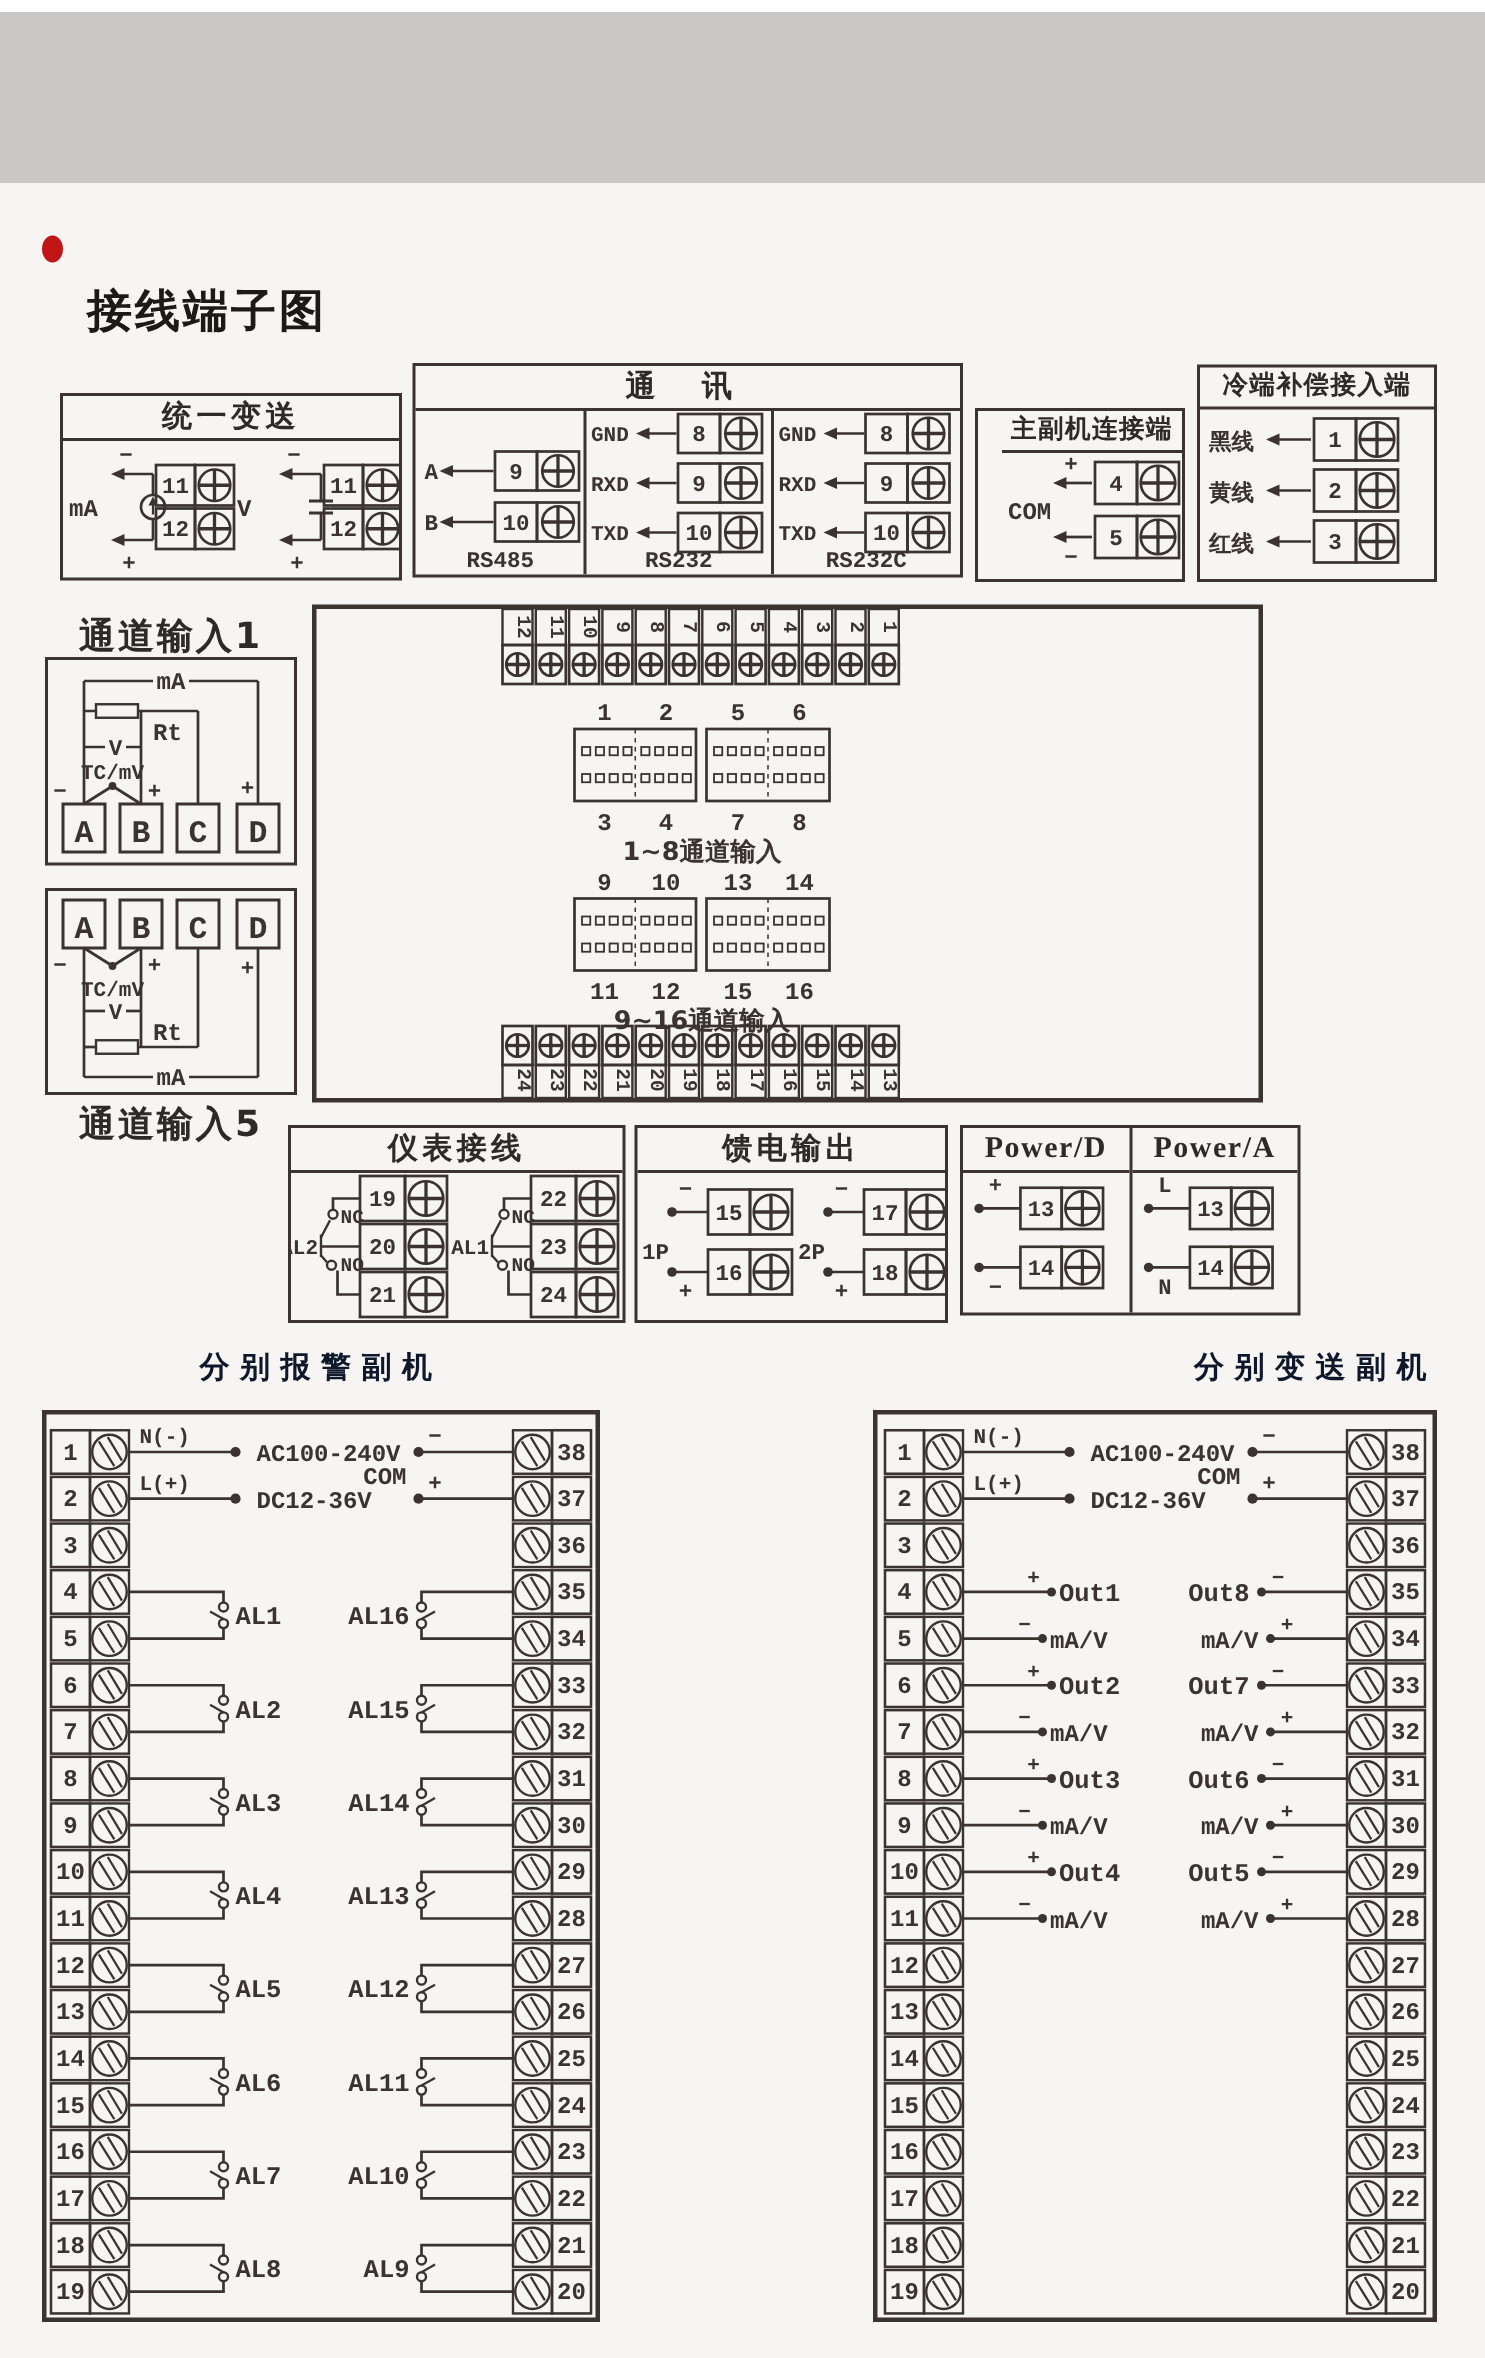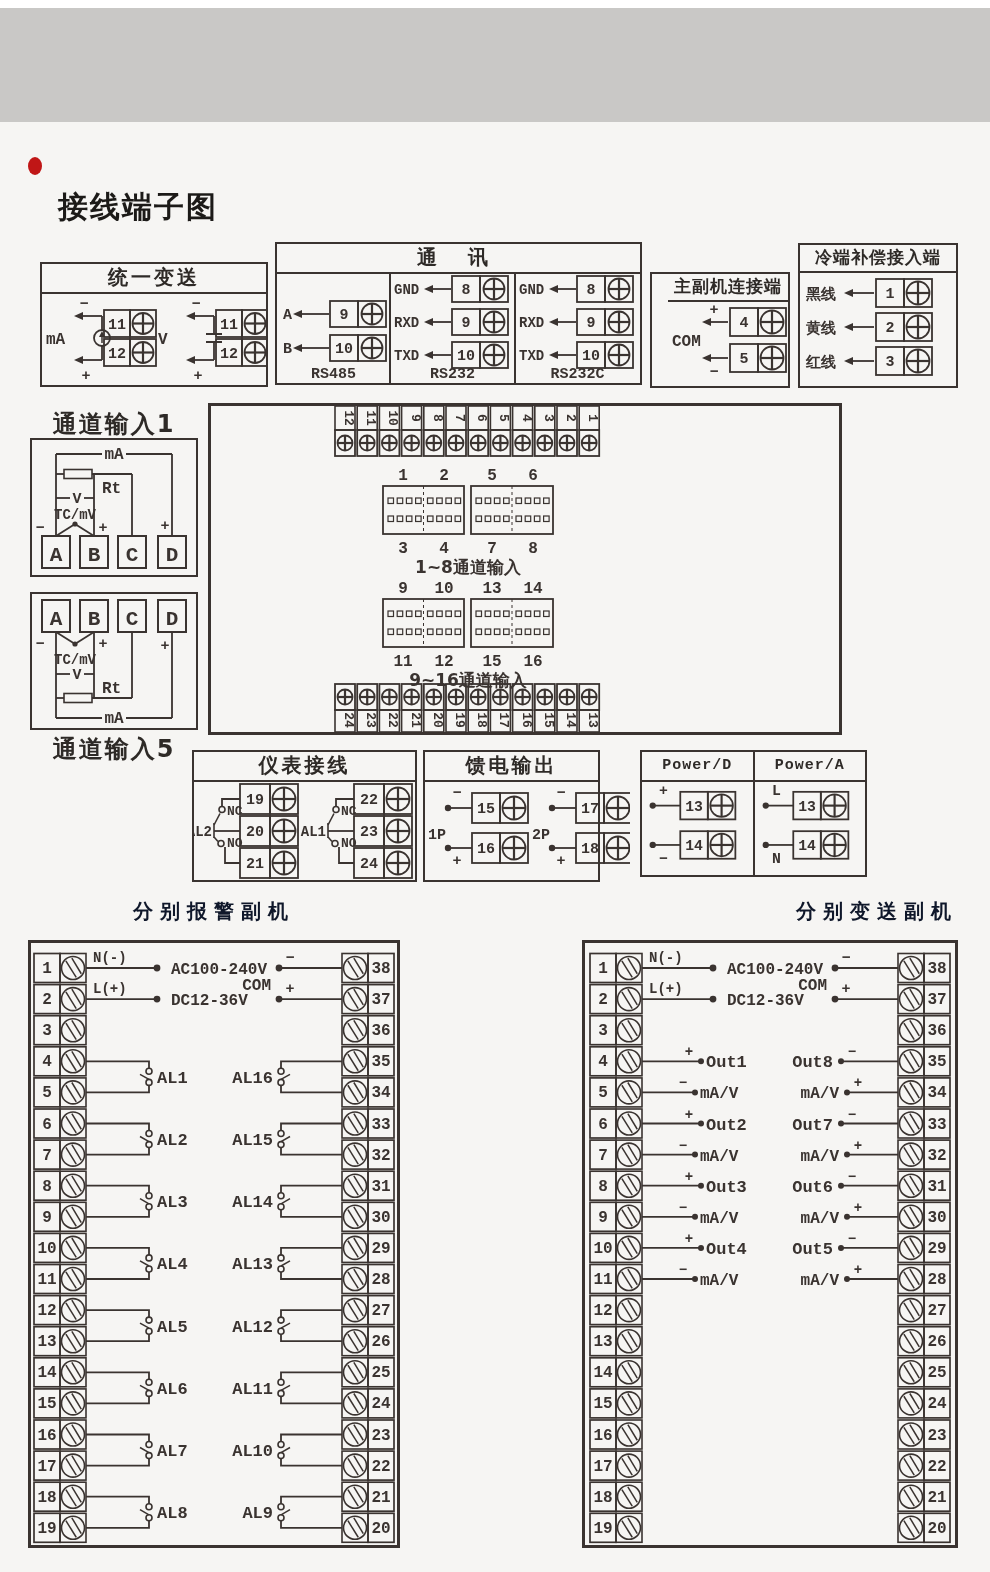--- a/index.html
+++ b/index.html
@@ -15,21 +15,21 @@
   .box--thick{border-width:3px;}
   .box-title{border-bottom:2px solid #3a3330;text-align:center;font-weight:700;font-size:20px;
              height:28px;line-height:27px;letter-spacing:3px;color:#2e2a27;}
   .box-title--sm{font-size:17px;letter-spacing:1px;height:26px;line-height:25px;}
   .box svg{display:block;}
   .float-label{position:absolute;text-align:center;font-weight:700;font-size:24px;color:#2e2a27;letter-spacing:2px;}
   .panel-title{position:absolute;text-align:center;font-weight:700;font-size:20px;color:#0f172a;letter-spacing:7px;}
   .power-cols{display:flex;height:100%;}
   .power-col{flex:1;display:flex;flex-direction:column;}
   .power-col + .power-col{border-left:2px solid #3a3330;}
-  .power-col .box-title{letter-spacing:1px;font-size:15px;font-family:Liberation Mono, monospace;}
+  .power-col .box-title{letter-spacing:1px;font-size:20px;font-family:Liberation Serif, serif;}
 </style>
 </head>
 <body>
 
 <div class="canvas">
   <div class="top-strip"></div>
 
   <div class="header">
   </div>
 
@@ -632,21 +632,21 @@
           <line x1="134" y1="43" x2="140" y2="31.5" stroke="#3a3330" stroke-width="1.6"></line>
           <circle cx="141" cy="61.5" r="3" fill="#f6f5f3" stroke="#3a3330" stroke-width="1.6"></circle>
           <line x1="134" y1="55" x2="138" y2="59.5" stroke="#3a3330" stroke-width="1.6"></line>
           <text x="147" y="65" font-size="13" text-anchor="start" fill="#3a3330" font-family="&quot;Liberation Mono&quot;,&quot;DejaVu Sans Mono&quot;,monospace" font-weight="700">NO</text>
           <path d="M160,81 H145 V65" fill="none" stroke="#3a3330" stroke-width="1.8"></path>
           <text x="132" y="54" font-size="14" text-anchor="end" fill="#3a3330" font-family="&quot;Liberation Mono&quot;,&quot;DejaVu Sans Mono&quot;,monospace" font-weight="700">AL1</text>
         </g>
       </svg>
   </div>
 
-  <div class="box" style="left:423px;top:750px;width:177px;height:132px;">
+  <div class="box" style="left:423px;top:750px;width:209px;height:132px;">
     <div class="box-title">馈电输出</div>
     <svg id="svg-feed" width="205" height="100" viewBox="0 0 205 100">
         <g>
           <text x="3" y="57" font-size="15" text-anchor="start" fill="#3a3330" font-family="&quot;Liberation Mono&quot;,&quot;DejaVu Sans Mono&quot;,monospace" font-weight="700">1P</text>
           <circle cx="23" cy="26" r="3.2" fill="#3a3330"></circle>
           <line x1="23" y1="26" x2="47" y2="26" stroke="#3a3330" stroke-width="1.8"></line>
           <text x="32" y="15" font-size="15" text-anchor="middle" fill="#3a3330" font-family="&quot;Liberation Mono&quot;,&quot;DejaVu Sans Mono&quot;,monospace" font-weight="700">−</text>
           <rect x="47" y="11" width="28" height="30" stroke="#3a3330" stroke-width="1.8" fill="none"></rect>
           <text x="61" y="31" font-size="15" text-anchor="middle" fill="#3a3330" font-family="&quot;Liberation Mono&quot;,&quot;DejaVu Sans Mono&quot;,monospace" font-weight="700">15</text>
           <rect x="75" y="11" width="28" height="30" stroke="#3a3330" stroke-width="1.8" fill="none"></rect>

